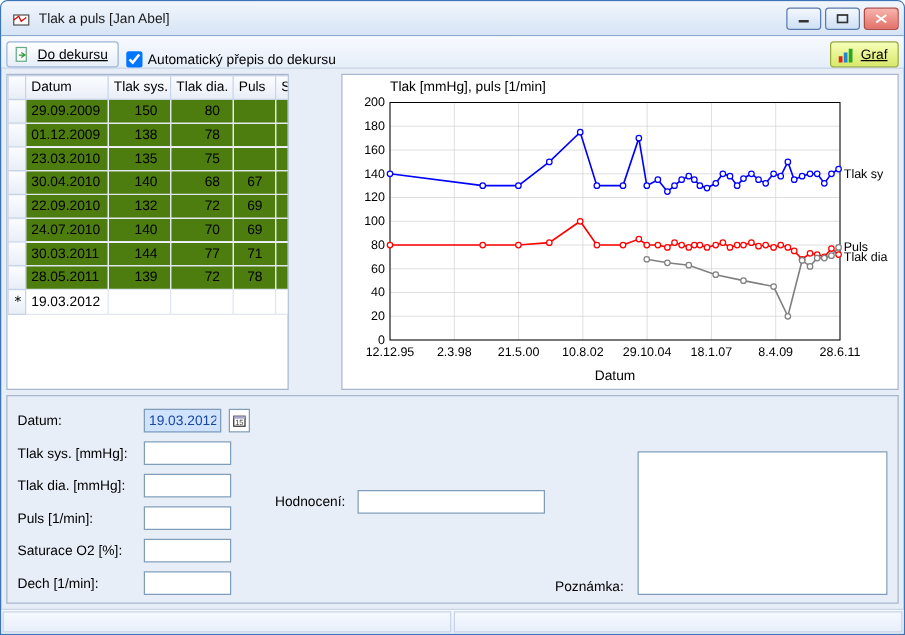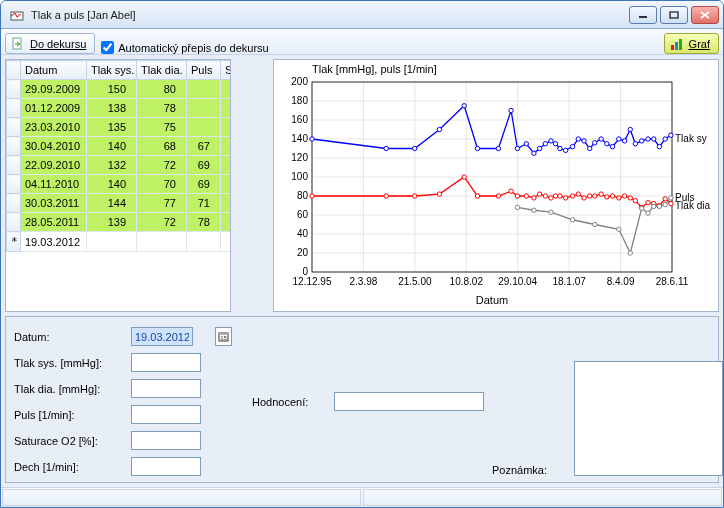--- a/index.html
+++ b/index.html
@@ -15,30 +15,30 @@
   .toolbar { height:26px; background:linear-gradient(#f7faff,#e6eef9); border-bottom:1px solid #c7d3e6; display:flex; align-items:flex-end; padding:0 4px; gap:6px; }
   .tool-btn { height:21px; border:1px solid #9db6d9; background:linear-gradient(#fff,#e6eef9); border-radius:3px; padding:0 8px 0 4px; display:flex; align-items:center; gap:4px; cursor:pointer; }
   .tool-btn.graf { margin-left:auto; background:linear-gradient(#f6ffb8,#d9e86a); border-color:#9aaa3a; }
   .chk { display:flex; align-items:center; gap:4px; }
   .chk input { margin:0; }
   .content { flex:1; display:flex; flex-direction:column; padding:4px; gap:4px; min-height:0; }
   .top-split { flex:1; display:flex; gap:19px; min-height:0; }
   .table-wrap { width:258px; border:1px solid #a7b6ce; background:#fff; display:flex; flex-direction:column; overflow:hidden; }
   .grid { border-collapse:collapse; width:100%; table-layout:fixed; }
   .grid th { background:linear-gradient(#fbfcff,#e8eef7); border:1px solid #c7d3e6; padding:3px 4px; font-weight:normal; text-align:left; white-space:nowrap; overflow:hidden; }
-  .grid td { border:1px solid #dfe6f0; padding:3px 4px; background:#bef264; white-space:nowrap; overflow:hidden; }
+  .grid td { border:1px solid #dfe6f0; padding:3px 4px; background:#4d7c0f; white-space:nowrap; overflow:hidden; }
   .grid td.num { text-align:right; padding-right:10px; }
   .grid tr.active td { background:#fff; }
   .row-marker { width:13px; background:linear-gradient(#fbfcff,#e8eef7) !important; border:1px solid #c7d3e6 !important; text-align:center; font-family:monospace; }
   .splitter-v { width:5px; cursor:col-resize; }
   .chart-wrap { flex:1; border:1px solid #a7b6ce; background:#fff; position:relative; }
   .chart-wrap svg { display:block; }
   .form-area { border:1px solid #a7b6ce; background:#e8eef7; padding:10px 8px 6px 8px; display:flex; gap:20px; }
   .form-col { display:flex; flex-direction:column; gap:7px; }
-  .form-row { display:flex; align-items:center; gap:22px; }
+  .form-row { display:flex; align-items:center; gap:6px; }
   .form-row label { width:95px; color:#000; }
   .form-row input[type=text] { height:19px; border:1px solid #7f9db9; padding:1px 3px; font:inherit; width:70px; background:#fff; }
   .form-row input.date-in { width:62px; background:#cfe3ff; color:#1846a0; }
   .cal-btn { width:17px; height:19px; border:1px solid #7f9db9; background:#fff; display:inline-flex; align-items:center; justify-content:center; font-size:9px; }
   .form-right { flex:1; display:flex; flex-direction:row; gap:8px; }
   .form-right .form-row label { width:60px; }
   .form-right input[type=text] { flex:1; width:auto; }
   .form-right textarea { flex:1; height:115px; border:1px solid #7f9db9; font:inherit; resize:none; background:#fff; }
   .statusbar { height:20px; background:linear-gradient(#f7faff,#e6eef9); border-top:1px solid #c7d3e6; display:flex; }
   .statusbar .pane { flex:1; border:1px solid #c7d3e6; margin:1px; }
@@ -154,21 +154,21 @@
                 <tr>
                   <td class="row-marker"></td>
                   <td>22.09.2010</td>
                   <td class="num">132</td>
                   <td class="num">72</td>
                   <td class="num">69</td>
                   <td></td>
                 </tr>
                 <tr>
                   <td class="row-marker"></td>
-                  <td>04.11.2010</td>
+                  <td>24.07.2010</td>
                   <td class="num">140</td>
                   <td class="num">70</td>
                   <td class="num">69</td>
                   <td></td>
                 </tr>
                 <tr>
                   <td class="row-marker"></td>
                   <td>30.03.2011</td>
                   <td class="num">144</td>
                   <td class="num">77</td>

